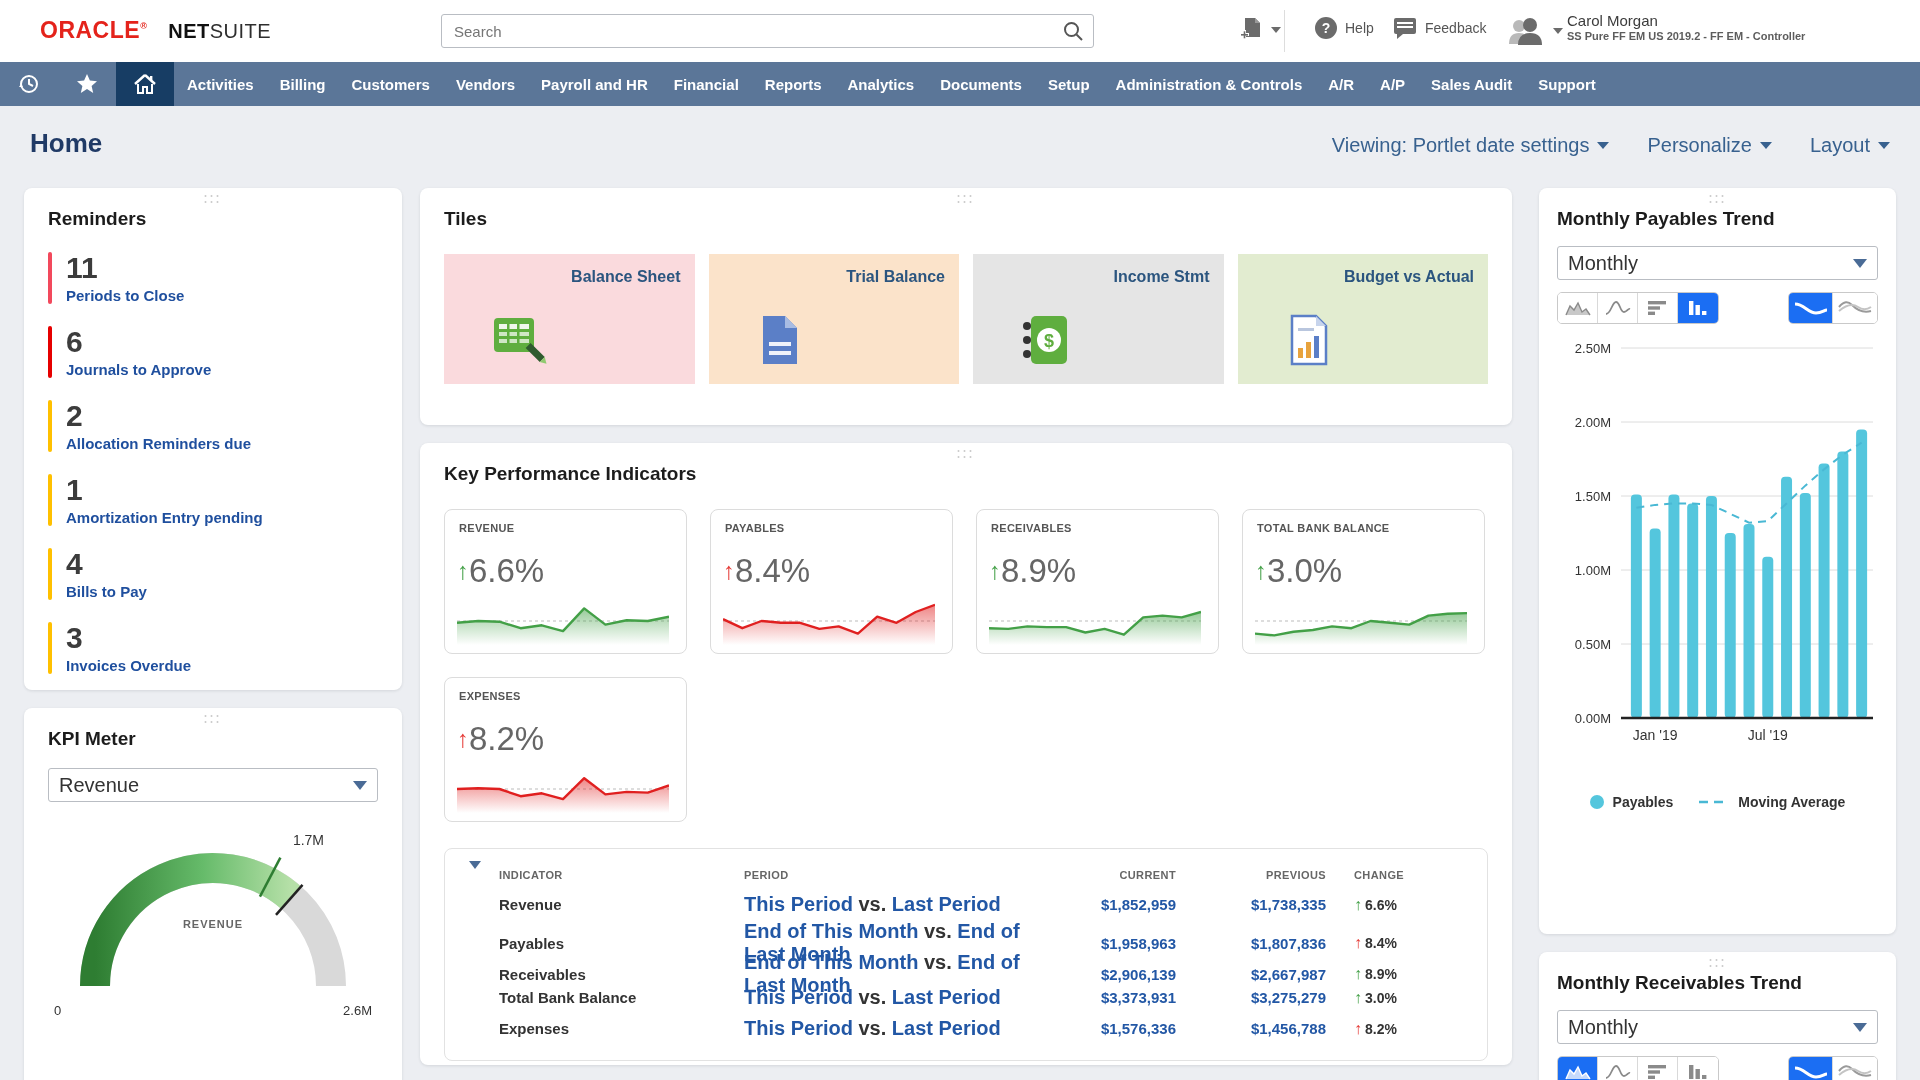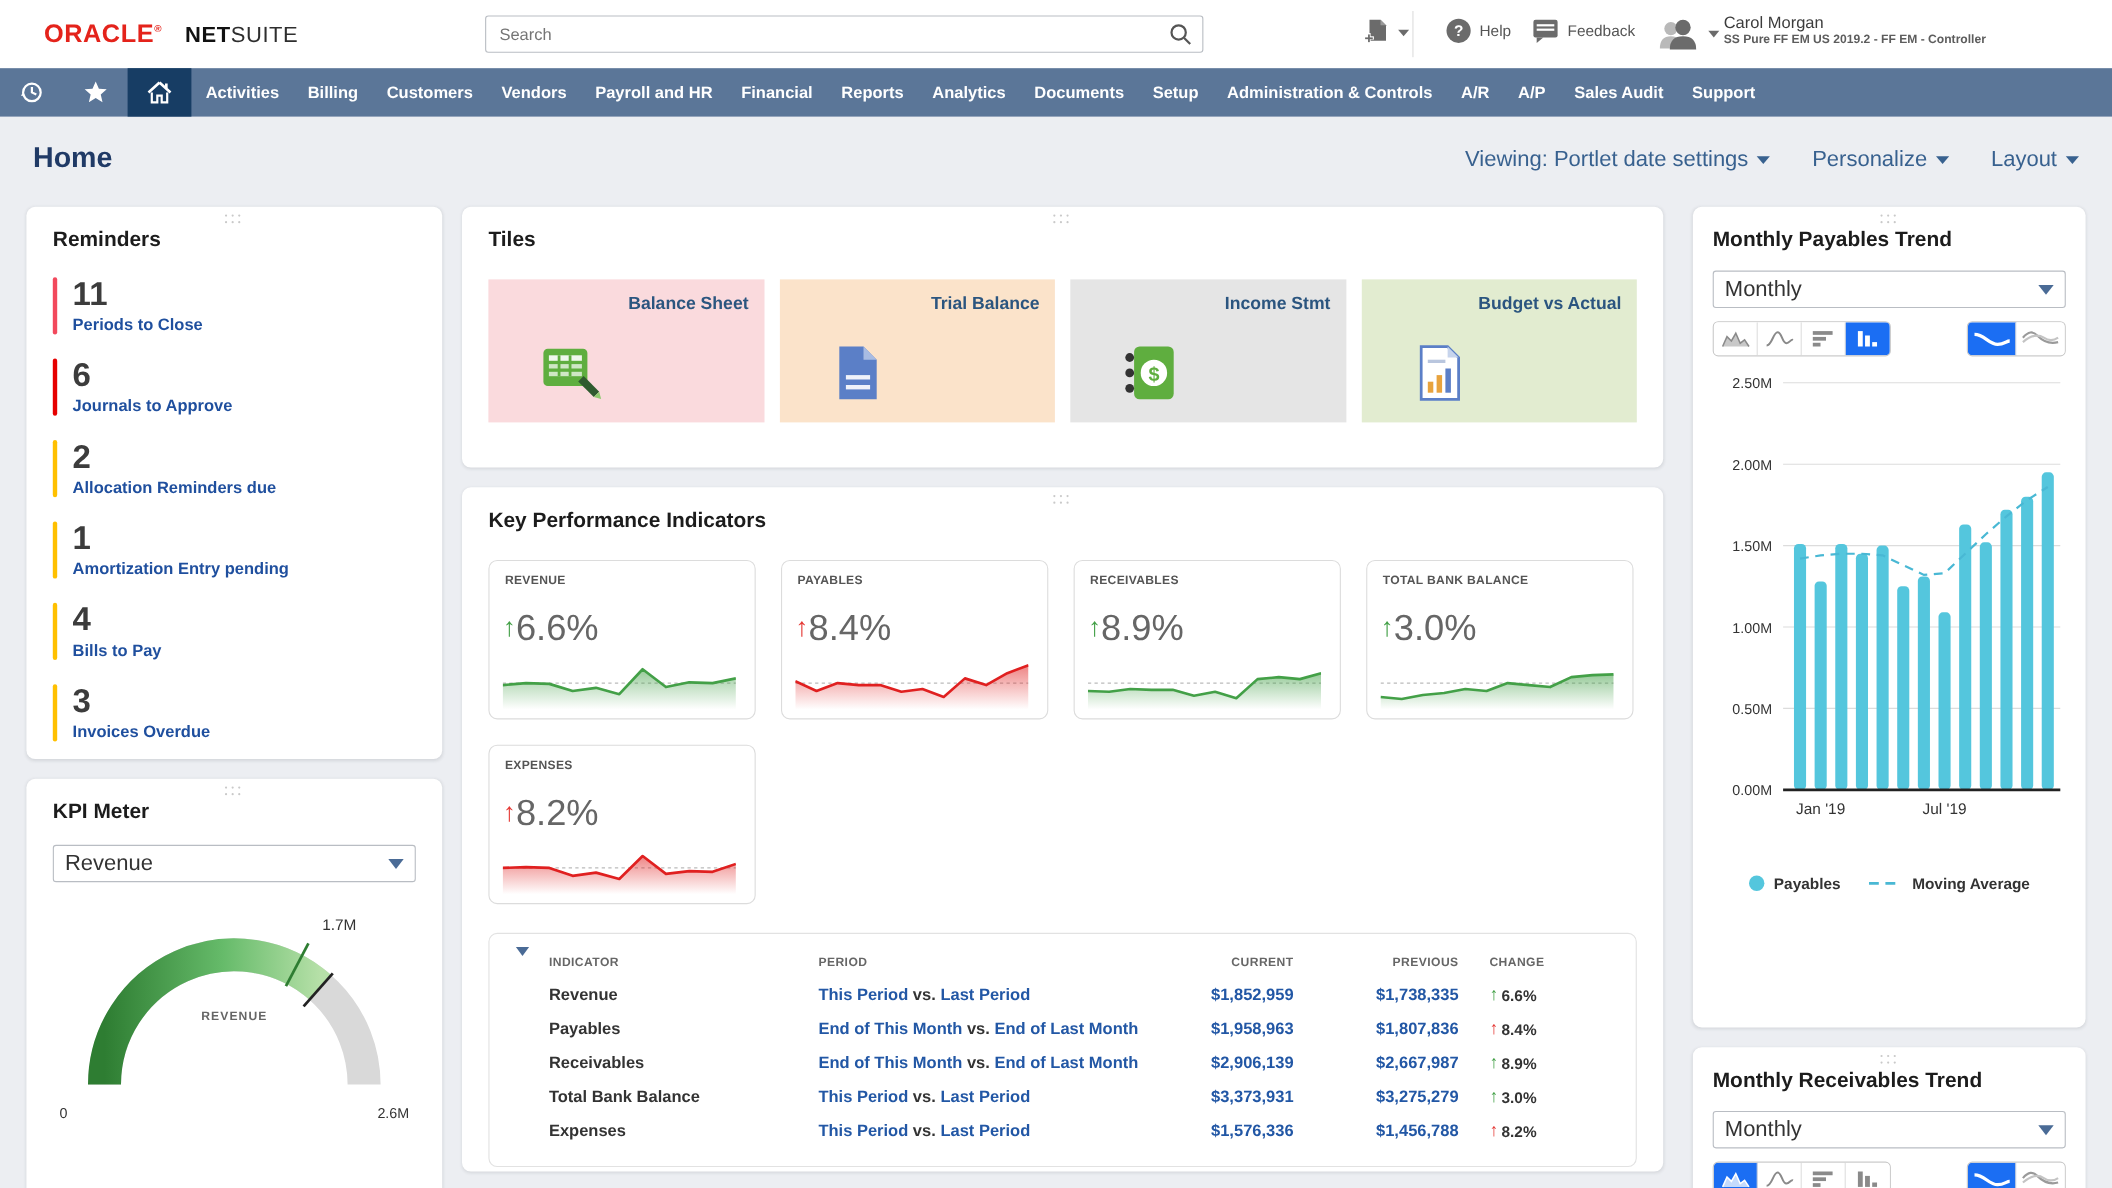--- a/index.html
+++ b/index.html
@@ -82,21 +82,21 @@
   .kpi-card .k-arrow { font-size:24px; font-weight:bold; line-height:24px; }
   .kpi-card .k-pct { font-size:33px; color:#666; }
   .kpi-card svg { position:absolute; bottom:8px; left:12px; }
 
   
   .kpi-table { border:1px solid #e2e2e2; border-radius:8px; margin-top:26px; padding:12px 18px 16px 10px; }
   .kt-row { display:grid; grid-template-columns:44px 245px 1fr 150px 150px 115px;
     align-items:center; height:31px; }
   .kt-head { font-size:11px; font-weight:bold; color:#666; letter-spacing:.4px; height:28px;}
   .kt-ind { font-size:15px; font-weight:bold; color:#333; }
-  .kt-period { font-size:15px; font-weight:bold; color:#2257a5; }
+  .kt-period { font-size:20px; font-weight:bold; color:#2257a5; }
   .kt-period .vs { color:#333; }
   .kt-period span { cursor:pointer; }
   .kt-num { font-size:15px; font-weight:bold; color:#2257a5; text-align:right; padding-right:28px; cursor:pointer;}
   .kt-change { font-size:14px; font-weight:bold; color:#333; display:flex; align-items:center; gap:3px;}
   .kt-change .ar { font-size:16px; font-weight:bold; }
   .flt { width:0;height:0;border-left:6px solid transparent;border-right:6px solid transparent;
     border-top:8px solid #4a6b96; margin-left:14px; cursor:pointer;}
 
   
   .ct-btns { display:flex; margin-top:12px; align-items:center; }

